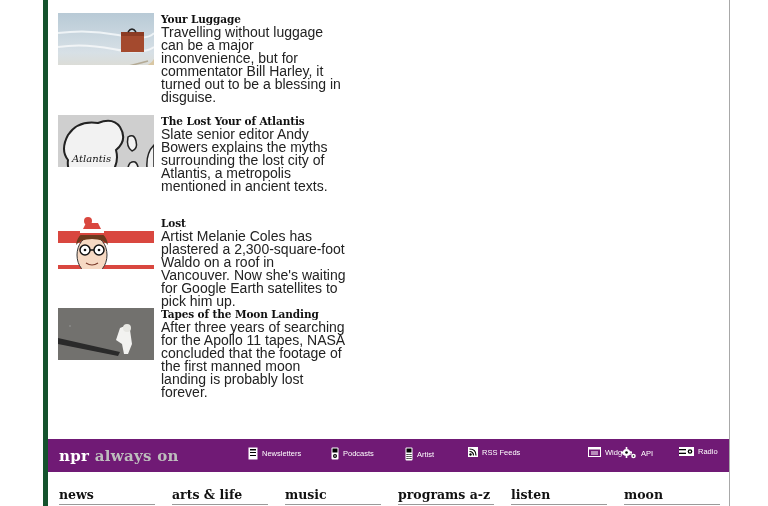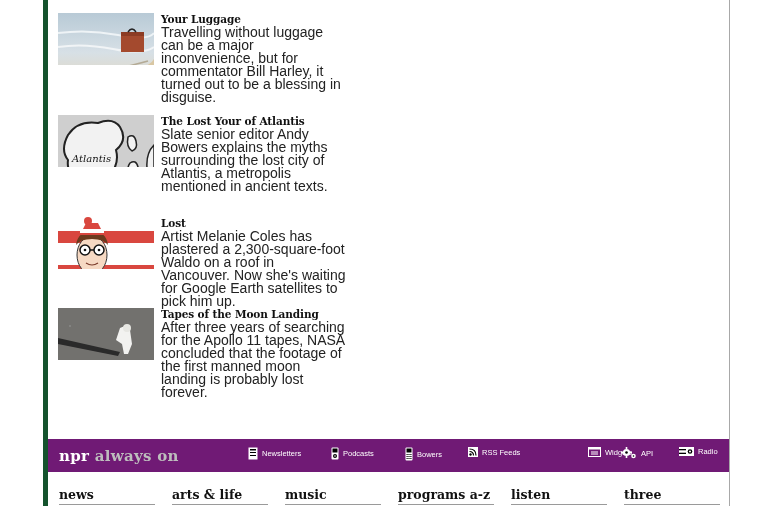--- a/index.html
+++ b/index.html
@@ -156,21 +156,21 @@
           <rect x="1.5" y="7" width="1.2" height="1" fill="#000"></rect>
           <rect x="3.4" y="7" width="1.2" height="1" fill="#000"></rect>
           <rect x="5.3" y="7" width="1.2" height="1" fill="#000"></rect>
           <rect x="1.5" y="9" width="1.2" height="1" fill="#000"></rect>
           <rect x="3.4" y="9" width="1.2" height="1" fill="#000"></rect>
           <rect x="5.3" y="9" width="1.2" height="1" fill="#000"></rect>
           <rect x="1.5" y="11" width="1.2" height="1" fill="#000"></rect>
           <rect x="3.4" y="11" width="1.2" height="1" fill="#000"></rect>
           <rect x="5.3" y="11" width="1.2" height="1" fill="#000"></rect>
         </svg>
-      <span>Bowers</span>
+      <span>Artist</span>
     </div>
     <div class="tool" style="left:420px;">
       <svg width="10" height="10" viewBox="0 0 10 10">
           <rect width="10" height="10" fill="#fff"></rect>
           <circle cx="2.5" cy="7.5" r="1.2" fill="#000"></circle>
           <path d="M1.5 4.5 Q5.5 4.5 5.5 8.5" stroke="#000" stroke-width="1.2" fill="none"></path>
           <path d="M1.5 2 Q8 2 8 8.5" stroke="#000" stroke-width="1.2" fill="none"></path>
         </svg>
       <span>RSS Feeds</span>
     </div>
@@ -209,16 +209,16 @@
       <span>Radio</span>
     </div>
   </div>
 
   <div class="nav">
     <div class="nav-item" style="left:11px;"><span>news</span></div>
     <div class="nav-item" style="left:237px;"><span>music</span></div>
     <div class="nav-item" style="left:124px;"><span>arts &amp; life</span></div>
     <div class="nav-item" style="left:350px;"><span>programs a-z</span></div>
     <div class="nav-item" style="left:463px;"><span>listen</span></div>
-    <div class="nav-item" style="left:576px;"><span>three</span></div>
+    <div class="nav-item" style="left:576px;"><span>moon</span></div>
   </div>
 
 </div>
 
 </body></html>

